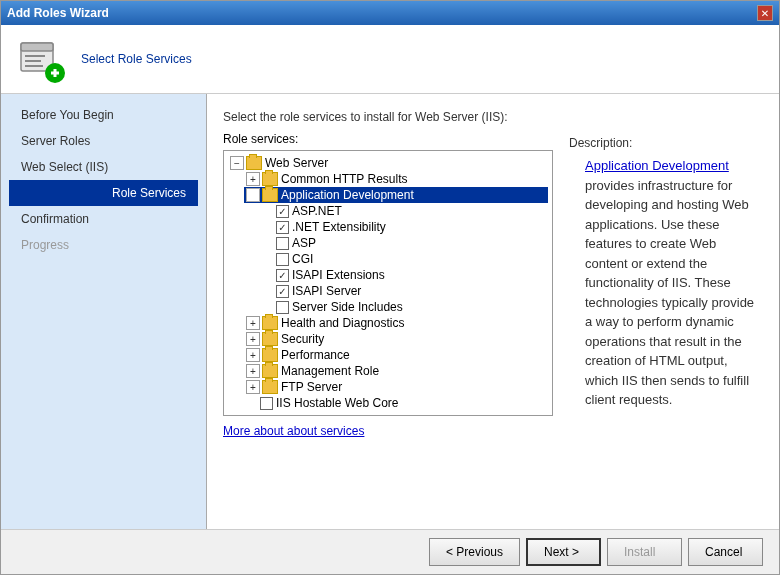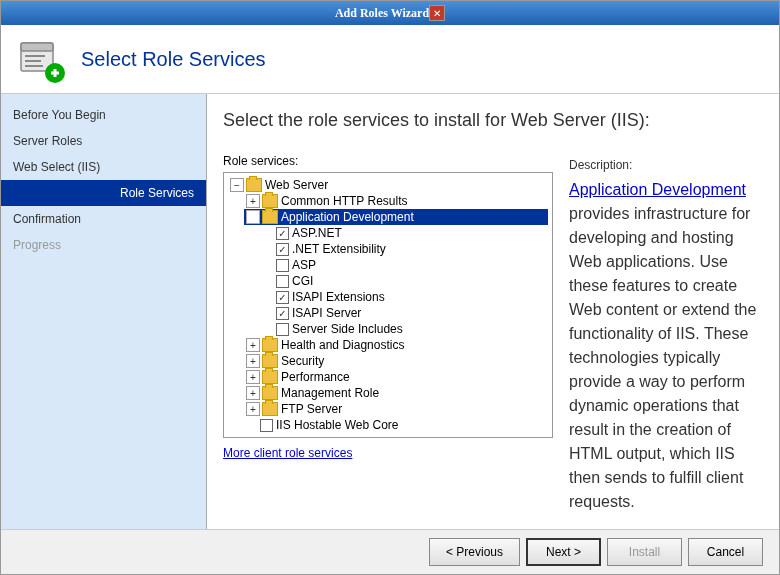--- a/index.html
+++ b/index.html
@@ -22,24 +22,23 @@
       display: flex;
       flex-direction: column;
       box-shadow: 2px 2px 8px rgba(0,0,0,0.4);
     }
     .title-bar {
       background: linear-gradient(to bottom, #4a90d9 0%, #2060b0 100%);
       color: white;
       padding: 4px 6px;
       display: flex;
       align-items: center;
-      justify-content: center;
+      justify-content: space-between;
       height: 24px;
       flex-shrink: 0;
-      font-family: Liberation Serif, serif;
     }
     .title-bar-left {
       display: flex;
       align-items: center;
       gap: 4px;
       font-size: 12px;
       font-weight: bold;
     }
     .title-bar-close {
       width: 16px;
@@ -61,34 +60,34 @@
       gap: 16px;
       border-bottom: 1px solid #ccc;
       flex-shrink: 0;
     }
     .header-icon {
       width: 48px;
       height: 48px;
       flex-shrink: 0;
     }
     .header-title {
-      font-size: 20px;
+      font-size: 12px;
       font-weight: normal;
       color: #003399;
     }
     .main-content {
       display: flex;
       flex: 1;
       overflow: hidden;
     }
     .sidebar {
       width: 206px;
       background: #d9e8f8;
       border-right: 1px solid #aaa;
-      padding: 8px 0;
+      padding: 8px 8px;
       flex-shrink: 0;
     }
     .sidebar-item {
       padding: 6px 12px;
       cursor: pointer;
       color: #333;
       font-size: 12px;
     }
     .sidebar-item.active {
       background: #003399;
@@ -100,22 +99,22 @@
     }
     .content-area {
       flex: 1;
       background: white;
       padding: 16px;
       display: flex;
       flex-direction: column;
       overflow: hidden;
     }
     .content-title {
-      font-size: 18px;
-      margin-bottom: 23px;
+      font-size: 12px;
+      margin-bottom: 8px;
       color: #333;
     }
     .content-body {
       display: flex;
       gap: 12px;
       flex: 1;
       overflow: hidden;
       justify-content: center;
     }
     .tree-panel {
@@ -131,21 +130,22 @@
       padding: 4px;
     }
     .description-title {
       font-weight: normal;
       margin-bottom: 6px;
       color: #333;
     }
     .description-text {
       color: #333;
       line-height: 1.5;
-      font-size: 16px;
+      font-size: 13px;
+      margin-left: 16px;
     }
     .description-link {
       color: #0000cc;
       text-decoration: underline;
       cursor: pointer;
     }
     .tree-item {
       display: flex;
       align-items: center;
       padding: 1px 2px;
@@ -229,21 +229,21 @@
       gap: 6px;
       flex-shrink: 0;
     }
     .btn {
       padding: 5px 16px;
       font-size: 12px;
       border: 1px solid #888;
       background: linear-gradient(to bottom, #f8f8f8, #e0e0e0);
       cursor: pointer;
       min-width: 75px;
-      text-align: center;
+      text-align: left;
     }
     .btn.primary {
       border: 2px solid #333;
     }
     .btn:disabled, .btn.disabled {
       color: #999;
       cursor: default;
     }
     .indent1 { margin-left: 16px; }
     .indent2 { margin-left: 32px; }
@@ -389,21 +389,21 @@
               <span>FTP Server</span>
             </div>
 
             <div class="tree-item indent1">
               <div class="tree-spacer"></div>
               <div class="checkbox"></div>
               <span>IIS Hostable Web Core</span>
             </div>
           </div>
           <div class="link-area">
-            <span class="link-text">More client role services</span>
+            <span class="link-text">More about about services</span>
           </div>
         </div>
 
         <div class="description-panel">
           <div class="description-title">Description:</div>
           <div class="description-text">
             <span class="description-link">Application Development</span><span> provides infrastructure for developing and hosting Web applications. Use these features to create Web content or extend the functionality of IIS. These technologies typically provide a way to perform dynamic operations that result in the creation of HTML output, which IIS then sends to fulfill client requests.</span>
           </div>
         </div>
       </div>

